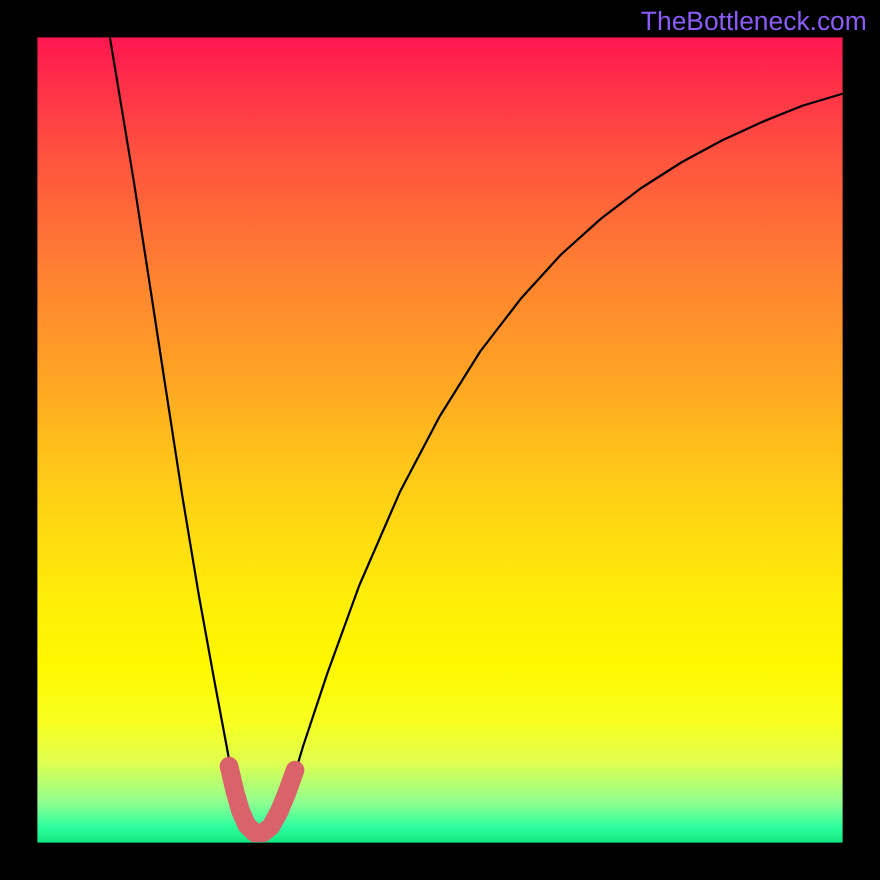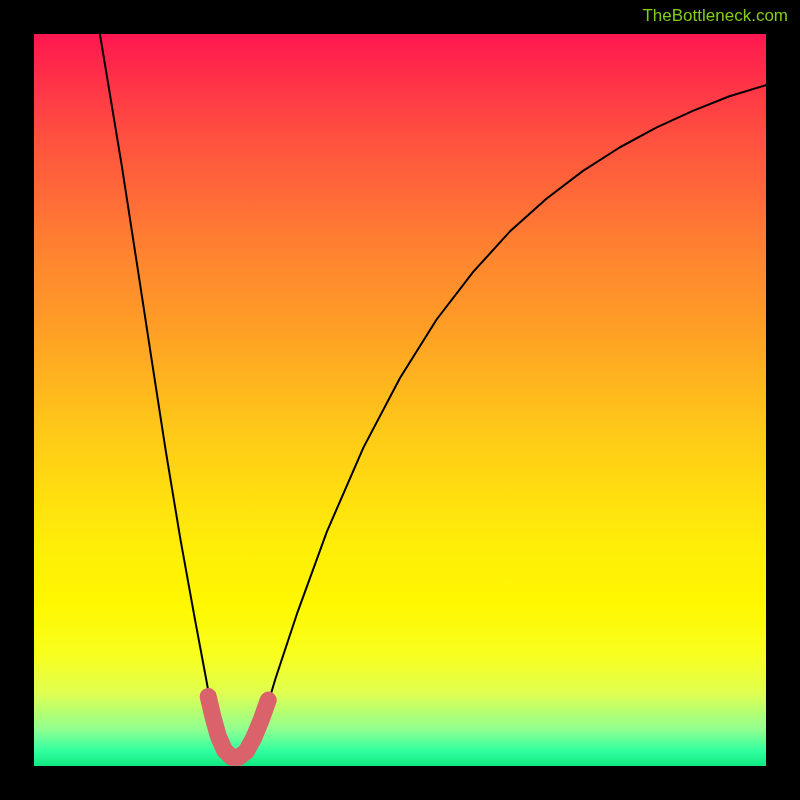--- a/index.html
+++ b/index.html
@@ -8,22 +8,22 @@
       height: 800px;
       background: #000;
       font-family: Arial, sans-serif;
       position: relative;
       overflow: hidden;
     }
     .watermark {
       position: absolute;
       top: 6px;
       right: 12px;
-      color: #84cc16;
-      font-size: 17px;
+      color: #8b5cf6;
+      font-size: 24px;
       font-weight: 500;
       z-index: 10;
     }
     .plot-area {
       position: absolute;
       left: 34px;
       top: 34px;
       width: 732px;
       height: 732px;
       background: linear-gradient(to bottom,

